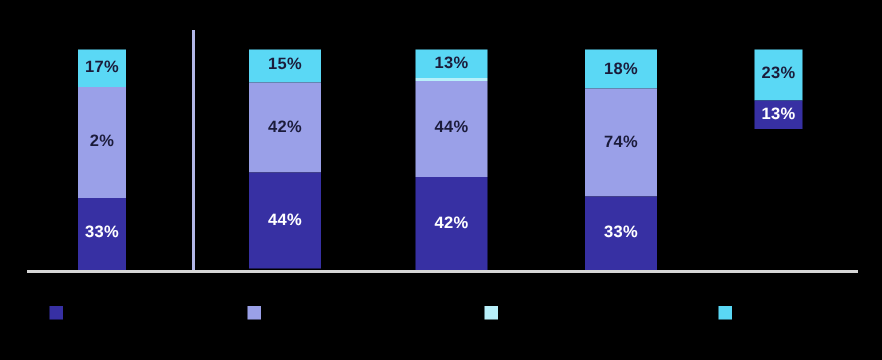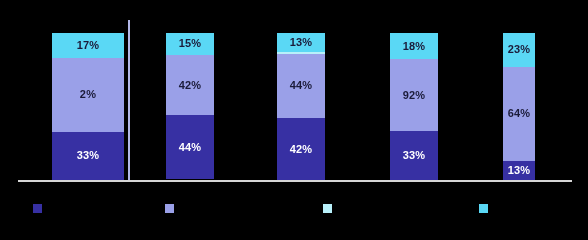--- a/index.html
+++ b/index.html
@@ -88,21 +88,21 @@
     white-space: nowrap;
   }
 </style>
 </head>
 <body>
 
 <div id="chart-root">
 
   <div class="plot-area">
     <div class="bars-layer">
-        <div class="bar" style="left: 52px; top: 33px; width: 72px; height: 147px; justify-content: flex-end;">
+        <div class="bar" style="left: 52px; top: 33px; width: 32px; height: 147px; justify-content: flex-end;">
           <div class="seg" style="background: rgb(90, 216, 245); height: 17%;">
             <span class="seg-label" style="color: rgb(27, 27, 58);">17%</span>
           </div>
           <div class="seg" style="background: rgb(154, 160, 232); height: 50%;">
             <span class="seg-label" style="color: rgb(27, 27, 58);">2%</span>
           </div>
           <div class="seg" style="background: rgb(55, 48, 163); height: 33%;">
             <span class="seg-label" style="color: rgb(255, 255, 255);">33%</span>
           </div>
         </div>
@@ -127,32 +127,29 @@
           </div>
           <div class="seg" style="background: rgb(55, 48, 163); height: 42%;">
             <span class="seg-label" style="color: rgb(255, 255, 255);">42%</span>
           </div>
         </div>
         <div class="bar" style="left: 390px; top: 33px; width: 48px; height: 147px;">
           <div class="seg" style="background: rgb(90, 216, 245); height: 18%;">
             <span class="seg-label" style="color: rgb(27, 27, 58);">18%</span>
           </div>
           <div class="seg" style="background: rgb(154, 160, 232); height: 49%;">
-            <span class="seg-label" style="color: rgb(27, 27, 58);">92%</span>
+            <span class="seg-label" style="color: rgb(27, 27, 58);">74%</span>
           </div>
           <div class="seg" style="background: rgb(55, 48, 163); height: 33%;">
             <span class="seg-label" style="color: rgb(255, 255, 255);">33%</span>
           </div>
         </div>
         <div class="bar" style="left: 503px; top: 33px; width: 32px; height: 147px;">
           <div class="seg" style="background: rgb(90, 216, 245); height: 23%;">
             <span class="seg-label" style="color: rgb(27, 27, 58);">23%</span>
-          </div>
-          <div class="seg" style="background: rgb(154, 160, 232); height: 64%;">
-            <span class="seg-label" style="color: rgb(27, 27, 58);">64%</span>
           </div>
           <div class="seg" style="background: rgb(55, 48, 163); height: 13%;">
             <span class="seg-label" style="color: rgb(255, 255, 255);">13%</span>
           </div>
         </div>
       </div>
     <div class="group-divider" style="left: 128px; top: 20px; height: 160px; background: rgb(179, 184, 232);"></div>
     <div class="baseline-axis" style="left: 18px; top: 180px; width: 554px; background: rgb(214, 214, 214);"></div>
   </div>
 

